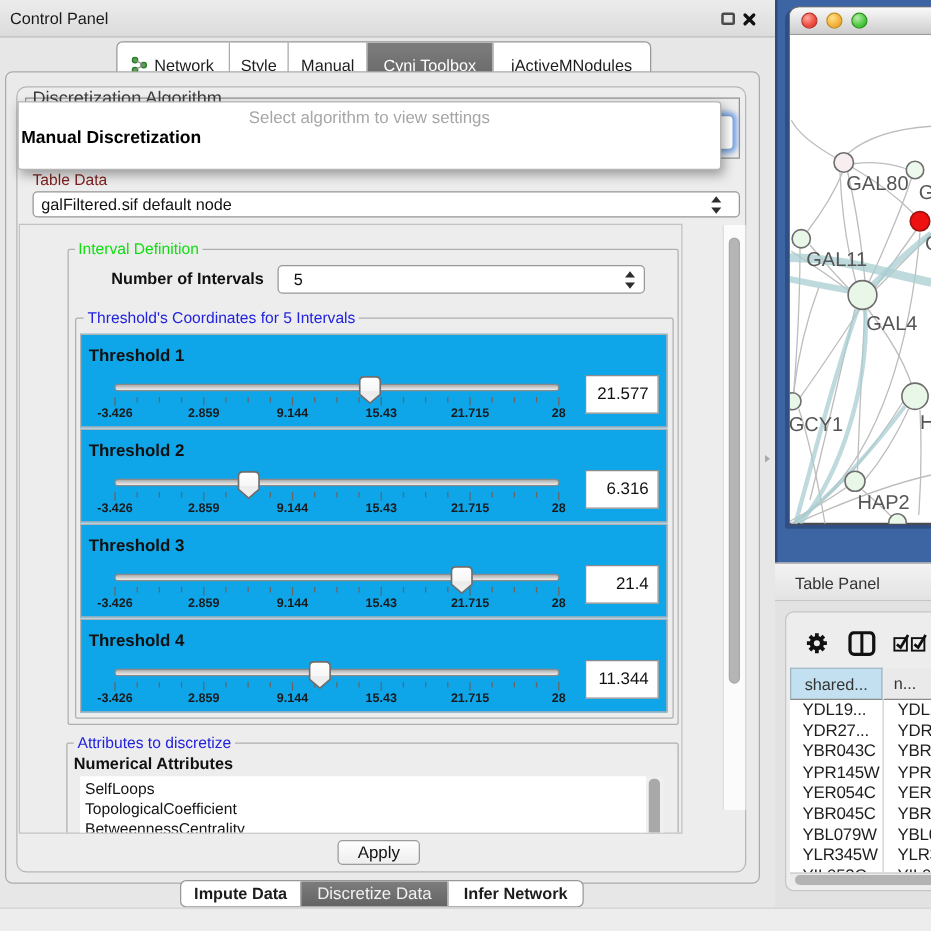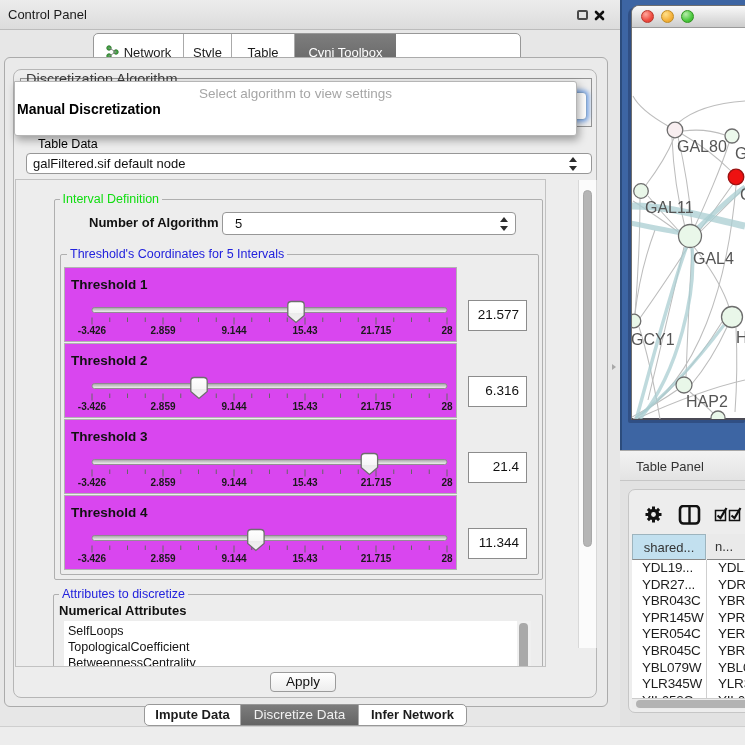--- a/index.html
+++ b/index.html
@@ -8,64 +8,65 @@
 .seg>div{display:flex;align-items:center;justify-content:center;border-right:1px solid #aaa;white-space:nowrap}
 .seg>div:last-child{border-right:none}
 .seg>div.sel{background:linear-gradient(#7d7d7d,#646464);color:#fff}
 .combo{position:absolute;background:#fff;border:1px solid #979797;border-radius:4px;font-size:13px;color:#111;display:flex;align-items:center}
 .updn{position:absolute;right:6px;top:50%;transform:translateY(-50%);width:9px;height:14px}
 .updn:before,.updn:after{content:"";position:absolute;left:0;border-left:4.5px solid transparent;border-right:4.5px solid transparent}
 .updn:before{top:0;border-bottom:5px solid #2d2d2d}
 .updn:after{bottom:0;border-top:5px solid #2d2d2d}
 .group{position:absolute;border:1px solid #afafaf;border-radius:2px}
 .glabel{position:absolute;top:-8px;left:8px;background:#ededed;padding:0 3px;font-size:12.5px;white-space:nowrap}
-.tpanel{position:absolute;border:1px solid #b2b2b2;background:#d946ef;left:62px;width:393px;height:75px}
+.tpanel{position:absolute;border:1px solid #b2b2b2;background:#0ea5e9;left:62px;width:470px;height:75px}
 .tpanel h4{position:absolute;left:6px;top:9px;font-size:13.5px;color:#111;font-weight:bold}
 .vbox{position:absolute;left:403px;top:32px;width:59px;height:31px;background:#fff;border:1px solid #8c8c8c;font-size:13.5px;color:#111;text-align:right;padding:6px 7px 0 0}
 </style></head><body>
 
 <div class="abs" style="left:0;top:0;width:622px;height:30px;background:linear-gradient(#ececec,#dcdcdc);border-bottom:1px solid #bcbcbc">
  <div class="abs" style="left:8px;top:7px;font-size:13px;color:#1a1a1a">Control Panel</div>
  <div class="abs" style="left:577px;top:10px;width:10.5px;height:10px;border:2px solid #4a4a4a;border-radius:2px"></div>
  <svg class="abs" style="left:594px;top:10px" width="11" height="11">
       <path d="M2,2 L9,9 M9,2 L2,9" stroke="#111" stroke-width="2.6" stroke-linecap="round"></path>
     </svg>
 </div>
 
 <div class="seg" style="left:93px;top:33px;height:38px;width:428px">
  <div style="width:90px"><svg width="13" height="14" style="margin-right:5px">
         <circle cx="3" cy="3" r="2.2" fill="#4aa54a" stroke="#2c7a2c"></circle>
         <circle cx="3" cy="11" r="2.2" fill="#4aa54a" stroke="#2c7a2c"></circle>
         <circle cx="10" cy="7" r="2.2" fill="#4aa54a" stroke="#2c7a2c"></circle>
         <path d="M3,3 L10,7 L3,11" stroke="#888" fill="none"></path>
       </svg>Network</div>
  <div style="width:48px">Style</div>
- <div style="width:63px">Table</div>
+ <div style="width:63px">Manual</div>
  <div class="sel" style="width:101px">Cyni Toolbox</div>
+ <div style="width:126px">jActiveMNodules</div>
 </div>
 
 <div class="abs" style="left:4px;top:57px;width:604px;height:650px;border:1px solid #ababab;border-radius:6px;background:#eaeaea"></div>
 
 <div class="abs" style="left:13px;top:69px;width:584px;height:629px;border:1px solid #b6b6b6;border-radius:8px;background:#ededed"></div>
 
 <div class="abs" style="left:20px;top:78px;width:572px;height:49px;border:1px solid #929292"></div>
 <div class="abs" style="left:26px;top:71px;font-size:14.5px;font-weight:normal;color:#3c3c3c;background:transparent">Discretization Algorithm</div>
 <div class="combo" style="left:26px;top:92px;width:561px;height:28px;border:1px solid #86a7cf;box-shadow:0 0 4px 2px rgba(88,145,230,.75)">
     <span class="updn" style="right:16px"></span>
   </div>
 
-<div class="abs" style="left:38px;top:137px;font-size:12.5px;color:#000000">Table Data</div>
+<div class="abs" style="left:26px;top:137px;font-size:12.5px;color:#7f1d1d">Table Data</div>
 <div class="combo" style="left:26px;top:153px;width:566px;height:21px;padding-left:6px">galFiltered.sif default node<span class="updn" style="right:13px"></span></div>
 
 <div class="abs" id="viewport" style="left:15px;top:179px;width:531px;height:488px;border:1px solid #c2c2c2;background:#ededed;overflow:hidden">
 
  <div class="group" style="left:37.5px;top:19px;width:489px;height:381px">
    <span class="glabel" style="color:#10dd10;left:5px">Interval Definition</span>
  </div>
- <div class="abs" style="left:73px;top:35px;font-size:13px;font-weight:bold;color:#111">Number of Algorithm</div>
+ <div class="abs" style="left:73px;top:35px;font-size:13px;font-weight:bold;color:#111">Number of Intervals</div>
  <div class="combo" style="left:206px;top:32px;width:294px;height:23px;padding-left:12px">5<span class="updn"></span></div>
  <div class="group" style="left:44px;top:74px;width:479px;height:321px">
    <span class="glabel" style="color:#2222dd;left:6px">Threshold's Coordinates for 5 Intervals</span>
  </div>
 
  <div class="tpanel" style="top:87px;left:48px" id="t1">
       <h4>Threshold 1</h4>
       <svg width="470" height="75" style="position:absolute;left:0;top:0">
         <defs>
           <linearGradient id="tgt1" x1="0" y1="0" x2="0" y2="1">

